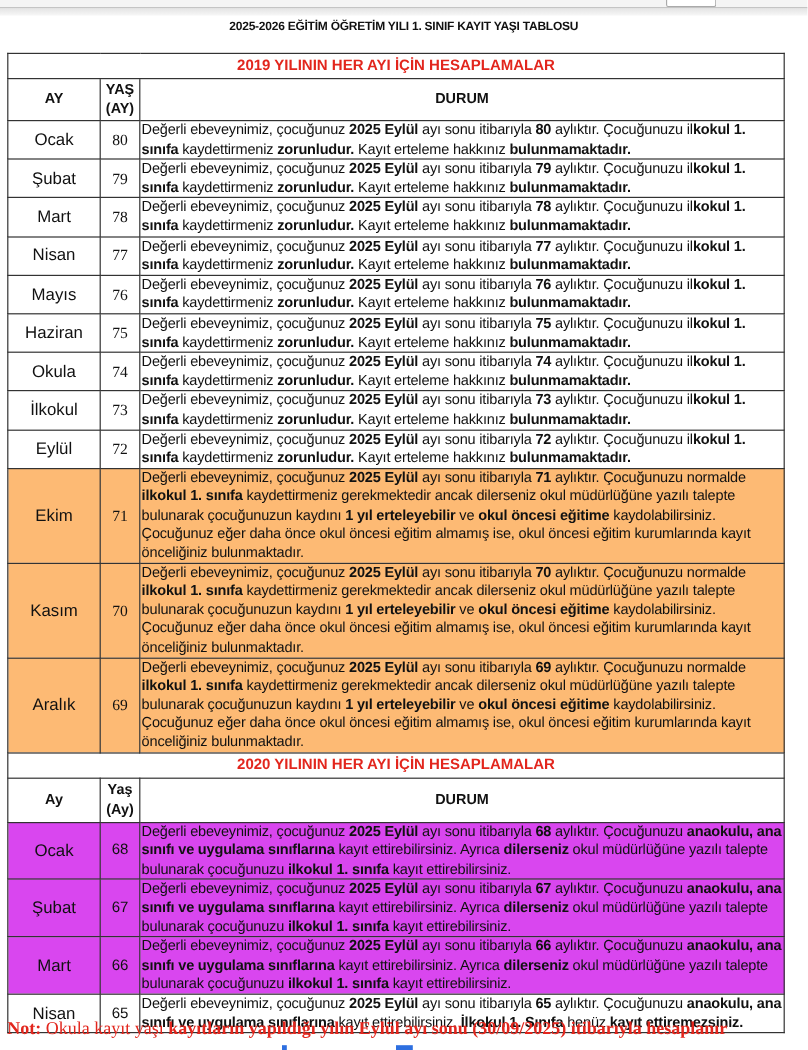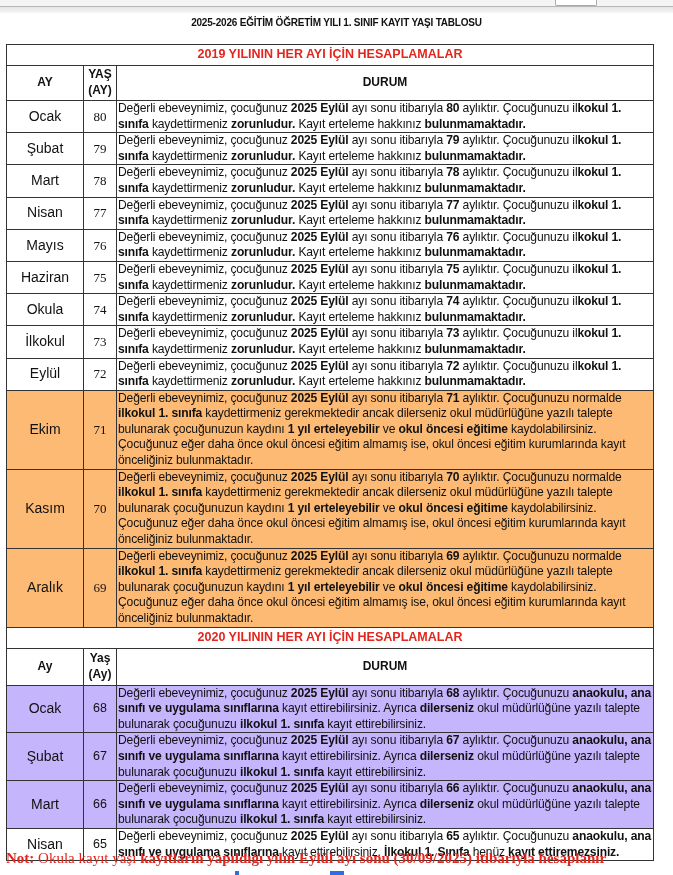--- a/index.html
+++ b/index.html
@@ -11,21 +11,21 @@
   table{position:absolute;left:6px;border-collapse:collapse;width:648px;font-size:12.1px;line-height:15.6px;}
   td,th{border:1px solid #333;padding:0 1px;vertical-align:middle;}
   .sec{color:#e2261d;font-weight:bold;text-align:center;height:20px;font-size:12.5px;}
   .hdr{font-weight:bold;text-align:center;font-size:12px;}
   .month{text-align:center;width:74px;font-size:14px;}
   .age{text-align:center;width:30px;font-family:"Liberation Serif",serif;font-size:13px;}
   .age2{font-family:"Liberation Sans",sans-serif;font-size:12.5px;}
   .desc{padding-left:1px;letter-spacing:-0.15px;}
   .desc b{font-weight:bold;}
   .blue td{background:#fdba74;}
-  .peach td{background:#c4b5fd;}
+  .peach td{background:#d946ef;}
   #t1{top:44px;}
   .note{position:absolute;left:6px;top:850px;font-family:"Liberation Serif",serif;color:#e2261d;font-size:15px;white-space:nowrap;}
   .note b{font-weight:bold;}
   .frag{position:absolute;top:871px;height:4px;background:#2d6fe0;}
 </style>
 </head>
 <body>
 
 <div class="topbar">
     <div class="tab"></div>

